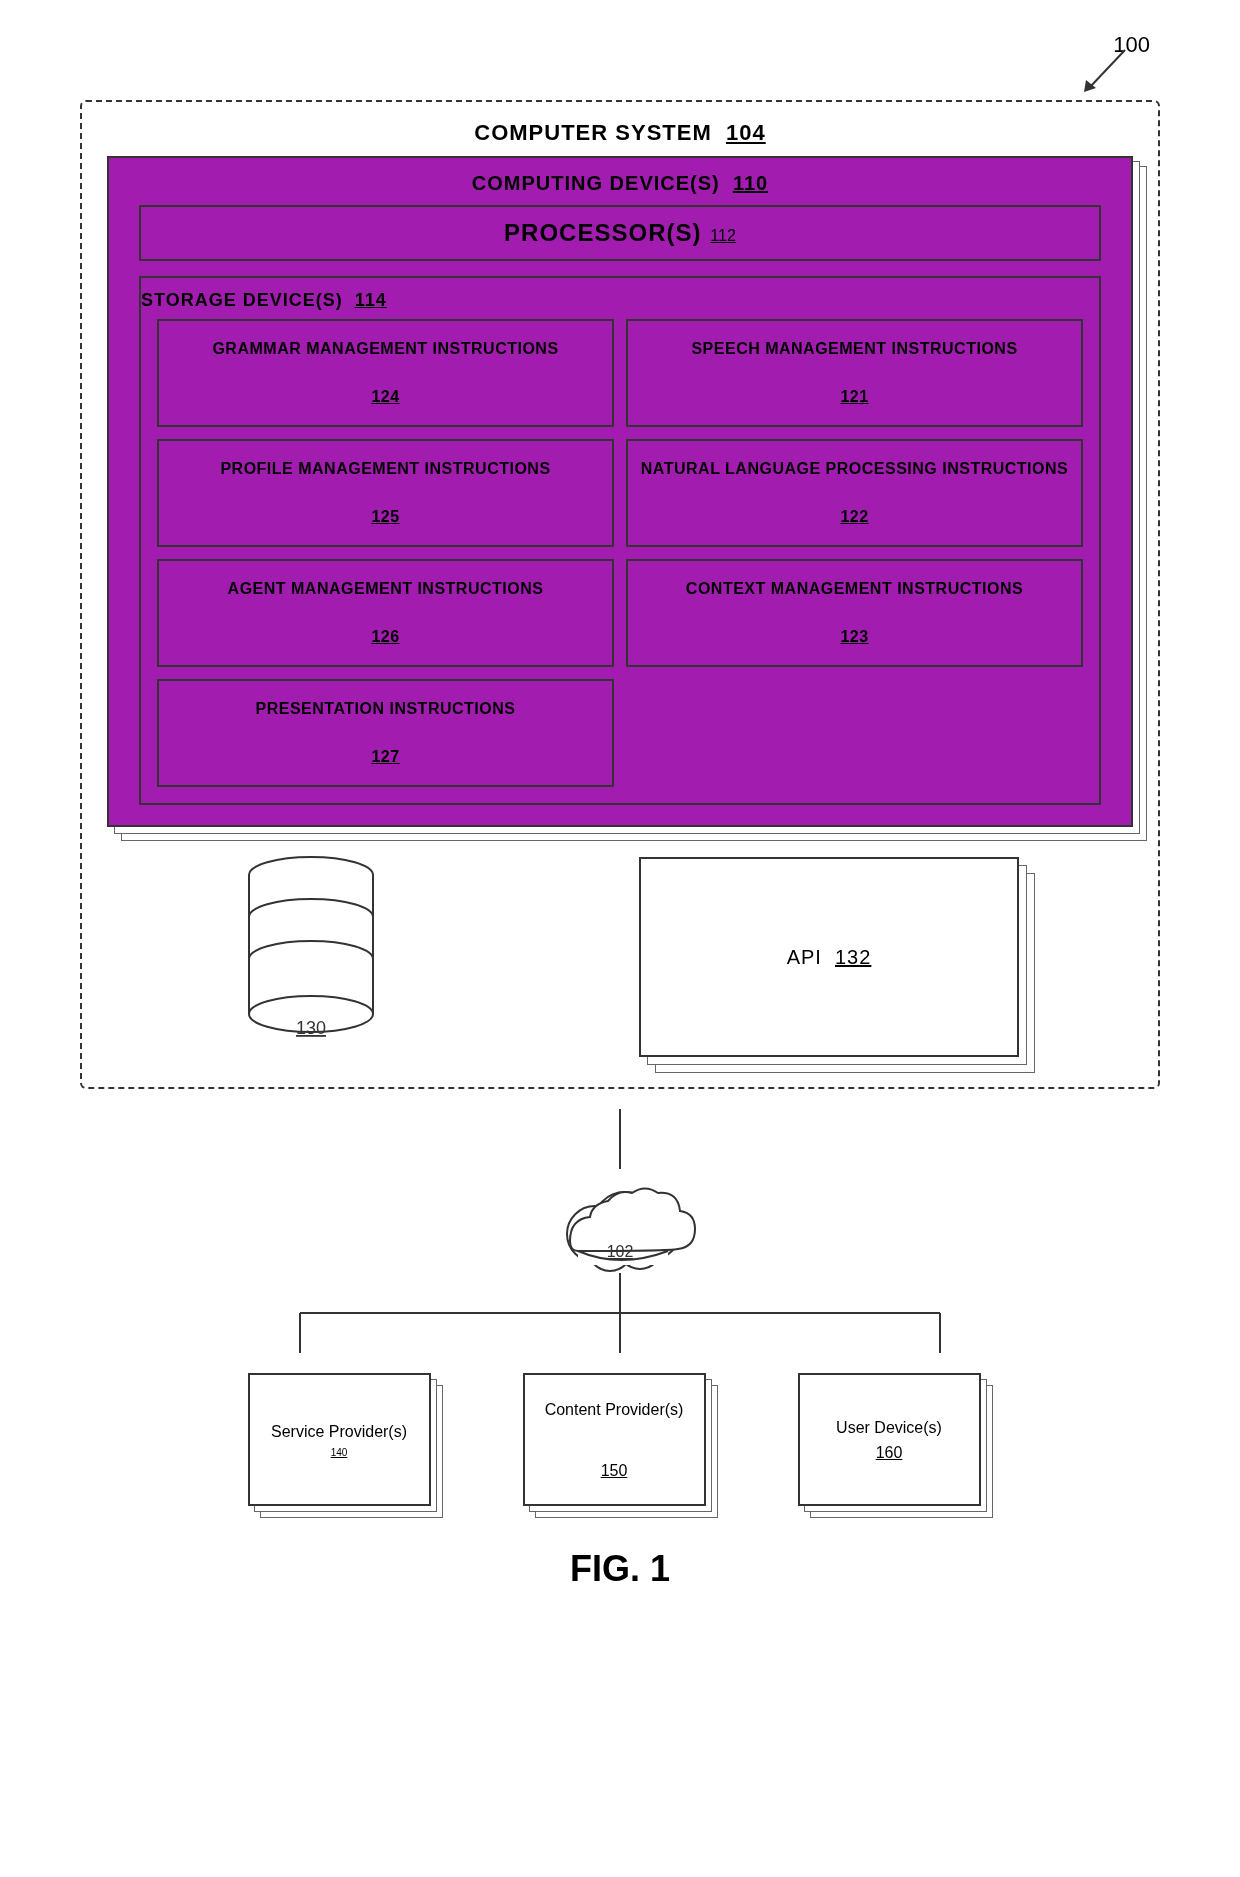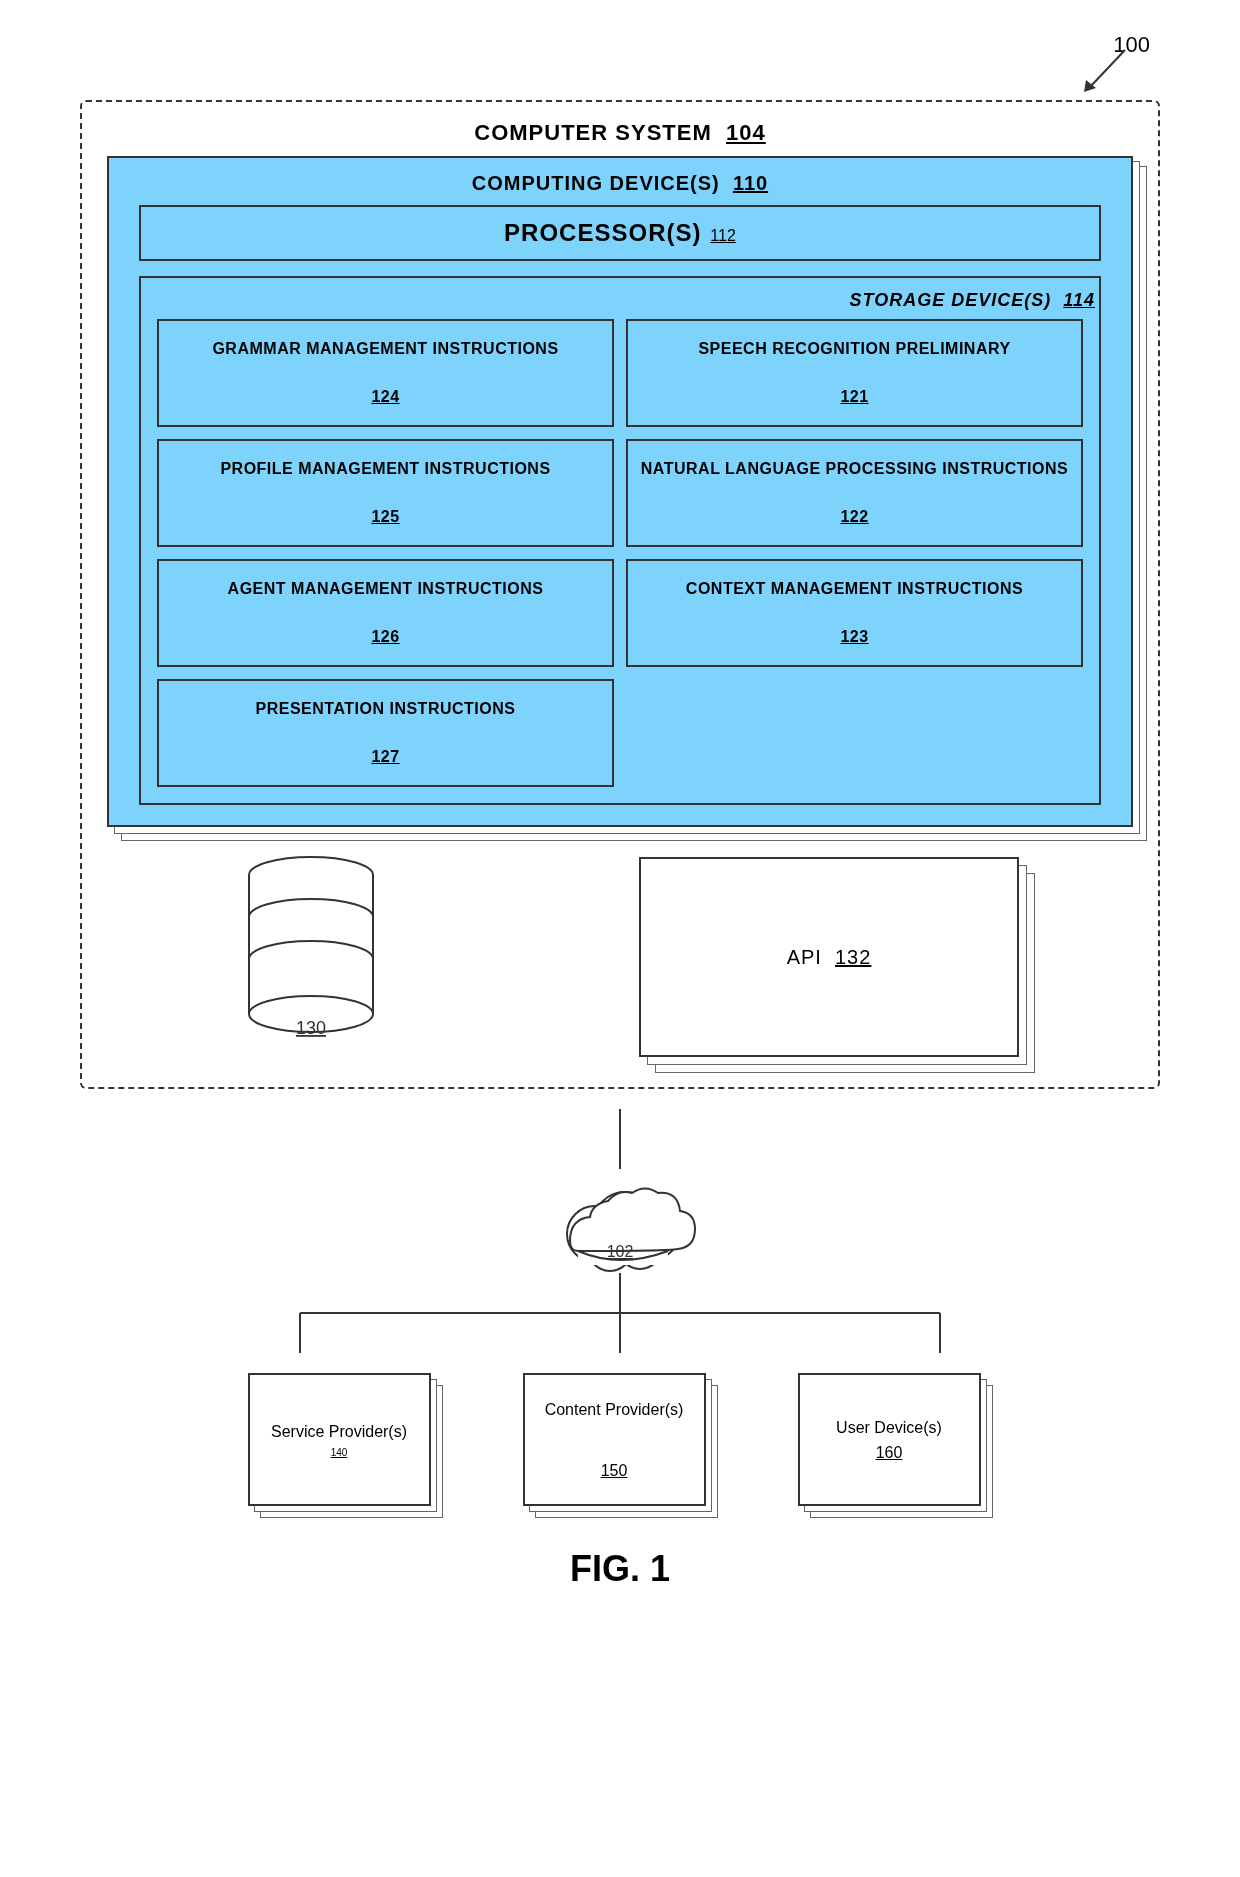--- a/index.html
+++ b/index.html
@@ -36,21 +36,21 @@
       text-align: center;
       font-size: 22px;
       font-weight: bold;
       letter-spacing: 1px;
       padding: 18px 0 10px 0;
     }
 
     
     .computing-device-box {
       border: 2px solid #333;
-      background: #7dd3fc;
+      background: #a21caf;
       position: relative;
       padding: 0;
       margin: 10px 30px 20px 30px;
     }
 
     .computing-device-label {
       text-align: center;
       font-size: 20px;
       font-weight: bold;
       letter-spacing: 1px;
@@ -73,26 +73,25 @@
 
     
     .storage-device-box {
       border: 2px solid #333;
       margin: 0 30px 20px 30px;
       padding: 0;
       position: relative;
     }
 
     .storage-device-label {
-      text-align: right;
+      text-align: left;
       font-size: 18px;
       font-weight: bold;
       letter-spacing: 1px;
       padding: 12px 4px 8px 0;
-      font-style: italic;
     }
 
     
     .instructions-grid {
       display: grid;
       grid-template-columns: 1fr 1fr;
       gap: 12px;
       padding: 0 16px 16px 16px;
     }
 
@@ -200,21 +199,21 @@
           </div>
 
           <div class="instructions-grid">
 
             <div class="instruction-cell">
               <span>GRAMMAR MANAGEMENT INSTRUCTIONS</span>
               &nbsp;<span class="underline-ref">124</span>
             </div>
 
             <div class="instruction-cell">
-              <span>SPEECH RECOGNITION PRELIMINARY</span>
+              <span>SPEECH MANAGEMENT INSTRUCTIONS</span>
               &nbsp;<span class="underline-ref">121</span>
             </div>
             <div class="instruction-cell">
               <span>PROFILE MANAGEMENT INSTRUCTIONS</span>
               &nbsp;<span class="underline-ref">125</span>
             </div>
 
             <div class="instruction-cell">
               <span>NATURAL LANGUAGE PROCESSING INSTRUCTIONS</span>
               &nbsp;<span class="underline-ref">122</span>

